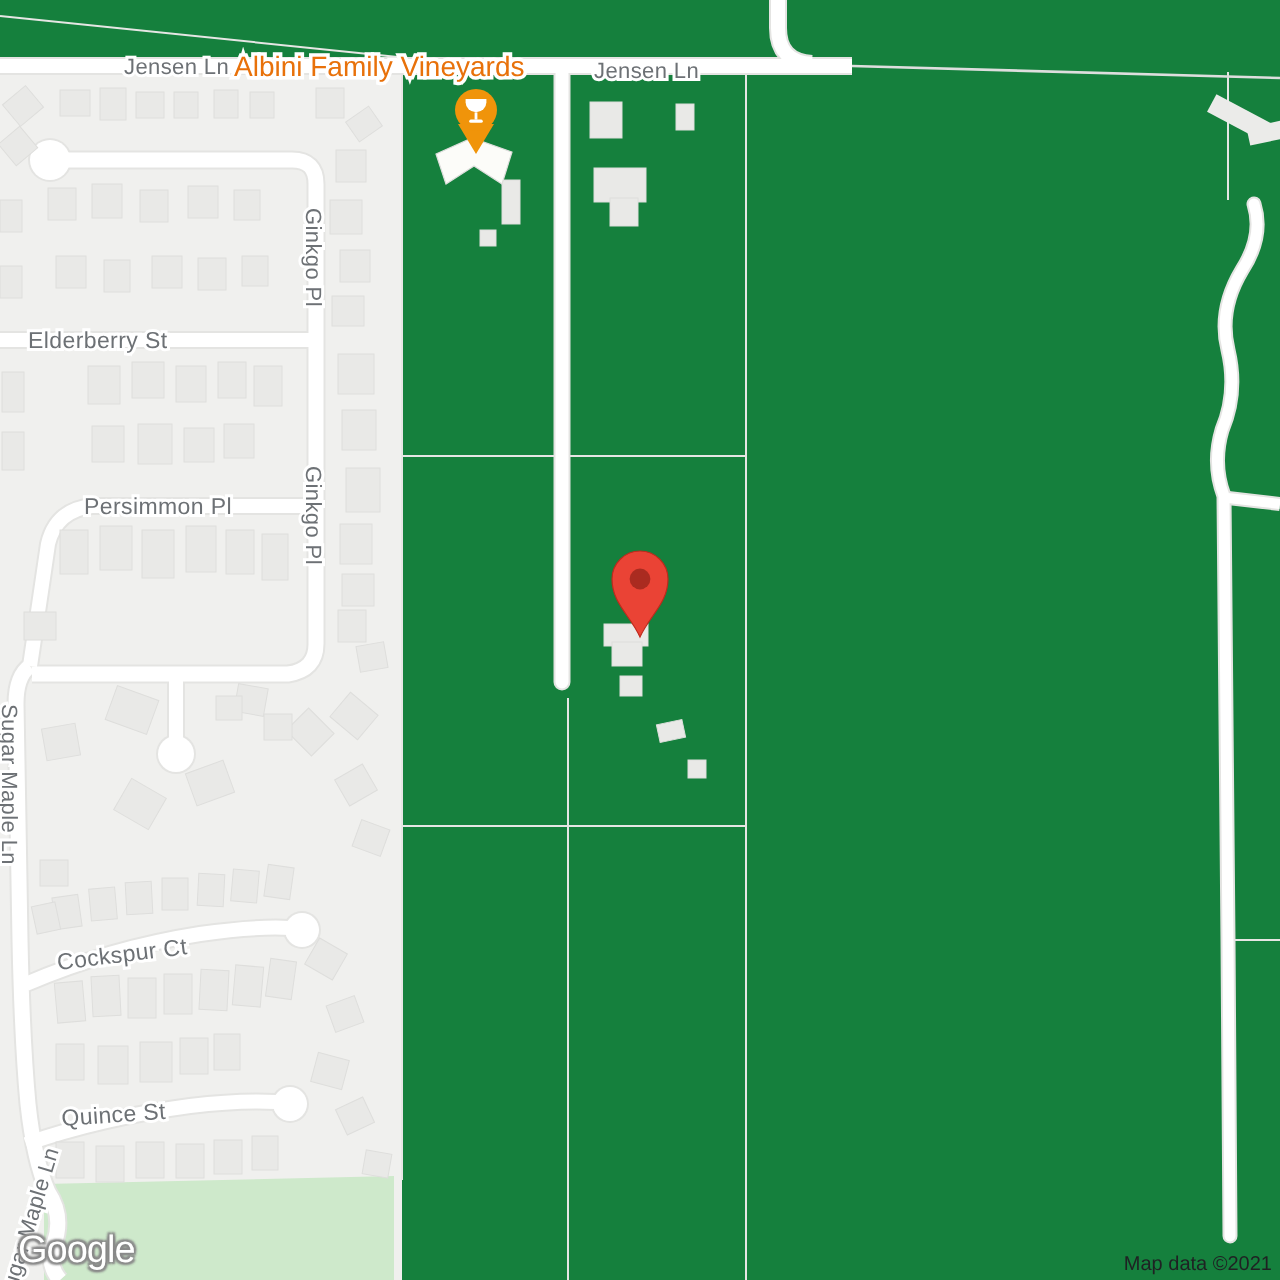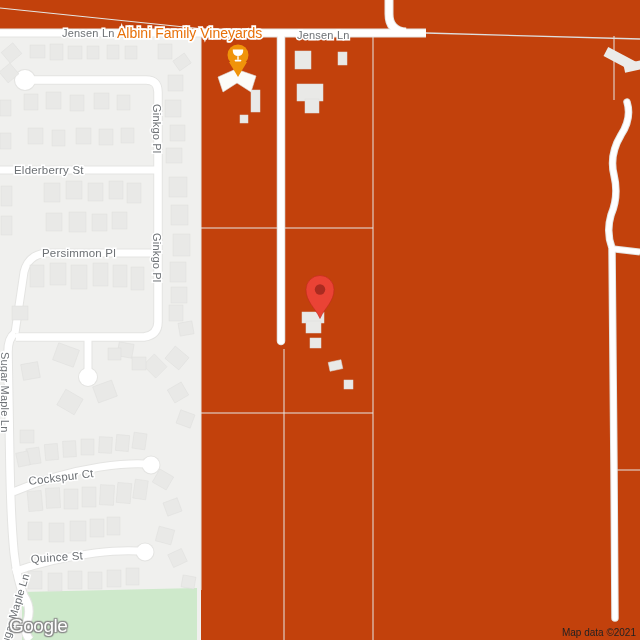--- a/index.html
+++ b/index.html
@@ -1,17 +1,17 @@
 <!DOCTYPE html>
 <html><head>
 <meta charset="utf-8">
 <style>
   html,body{margin:0;padding:0;}
   body{font-family:"Liberation Sans",sans-serif;}
-  .map{position:relative;width:640px;height:640px;background:#c2410c;overflow:hidden;text-align:right;}
+  .map{position:relative;width:640px;height:640px;background:#15803d;overflow:hidden;text-align:right;}
   .map svg{position:absolute;left:0;top:0;}
   .map svg text{font-family:"Liberation Sans",sans-serif;}
   .street-label{fill:#6d7175;stroke:#ffffff;stroke-width:3px;paint-order:stroke;letter-spacing:.2px;}
   .poi-label{fill:#e8710a;stroke:#ffffff;stroke-width:3.5px;paint-order:stroke;font-weight:500;}
   .watermark{position:absolute;left:9px;bottom:3px;font-size:19px;font-weight:400;letter-spacing:-.5px;
     color:#ffffff;text-shadow:0 0 2px #8a8a8a,0 0 2px #8a8a8a,1px 1px 1px #8a8a8a,-1px -1px 1px #8a8a8a,1px -1px 1px #8a8a8a,-1px 1px 1px #8a8a8a;}
   .attribution{position:absolute;right:4px;bottom:2px;font-size:10px;color:#1f2123;}
 </style>
 </head>
 <body>

